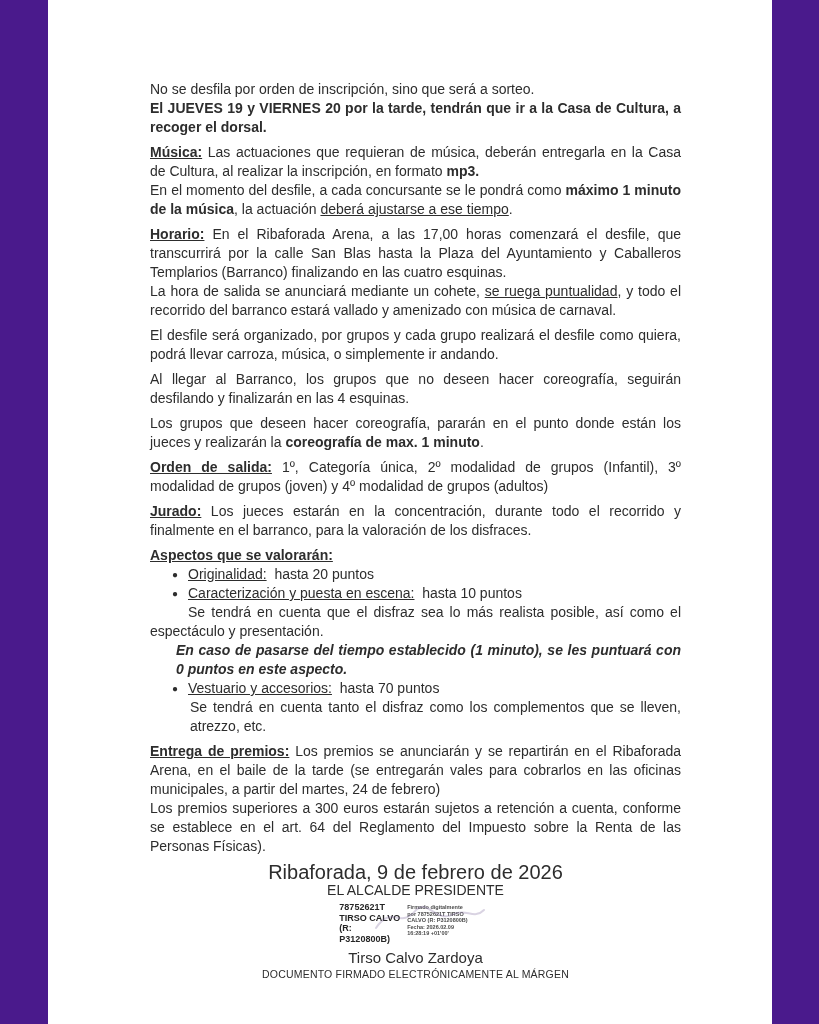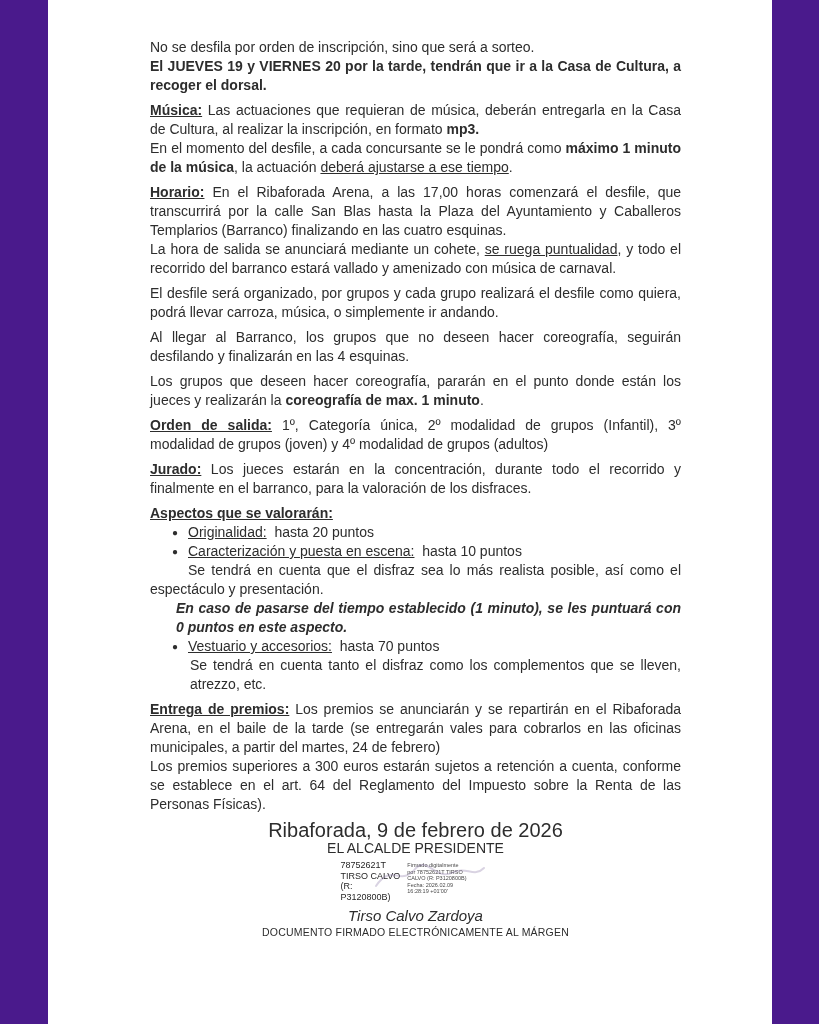--- a/index.html
+++ b/index.html
@@ -6,45 +6,45 @@
   body{
     width:819px;height:1024px;position:relative;background:#ffffff;
     font-family:"Liberation Sans","DejaVu Sans",sans-serif;
     color:#2d2d2d;overflow:hidden;
   }
   .bar{position:absolute;top:0;bottom:0;background:#4a1a8c;}
   .bar.left{left:0;width:48px;}
   .bar.right{right:0;width:47px;}
   main.content{
     position:absolute;left:48px;right:47px;top:0;bottom:0;
-    padding:38px 91px 0 102px;box-sizing:border-box;
+    padding:80px 91px 0 102px;box-sizing:border-box;
     font-size:14px;line-height:19px;
   }
   .para{text-align:justify;}
   .b{font-weight:bold;}
   .u{text-decoration:underline;}
   .gap{height:6px;}
   .bullet{position:relative;padding-left:38px;}
   .bullet .dot{
     position:absolute;left:22px;top:0;font-size:10px;line-height:19px;
   }
   .indent-first{text-indent:38px;}
   .indent-block{margin-left:40px;}
   .italic-block{margin-left:26px;font-weight:bold;font-style:italic;}
   .signature{margin-top:7px;text-align:center;}
   .place-date{font-size:20px;line-height:18px;}
   .signer-title{font-size:14px;line-height:18px;}
   .stamp{
     position:relative;display:flex;justify-content:center;align-items:flex-start;
-    gap:7px;margin-top:3px;transform:translateX(-12px);height:46px;
+    gap:7px;margin-top:3px;transform:translateX(-12px);height:46px;font-weight:bold;
   }
   .stamp-id{font-size:9px;line-height:10.5px;text-align:left;color:#252525;}
   .stamp-tiny{font-size:5.5px;line-height:6.5px;text-align:left;color:#4a4a4a;padding-top:2px;}
   .sig-stroke{position:absolute;left:50%;top:-2px;margin-left:-34px;pointer-events:none;}
-  .signer-name{font-size:15px;line-height:17px;margin-top:1px;font-style:italic;}
+  .signer-name{font-size:15px;line-height:17px;margin-top:1px;}
   .footer-note{font-size:10.5px;line-height:13px;margin-top:2px;letter-spacing:0.2px;}
 </style>
 </head>
 <body>
 
 <div class="bar left"></div>
 <div class="bar right"></div>
 
 <main class="content">
   <div id="doc-body">

